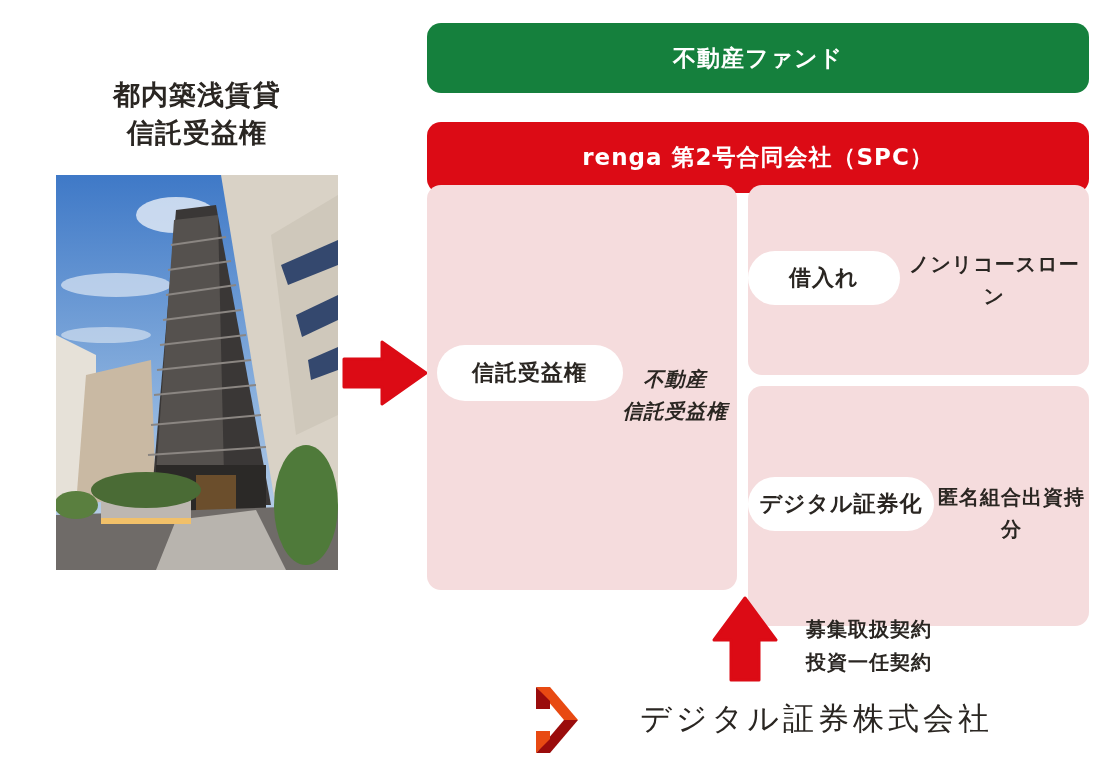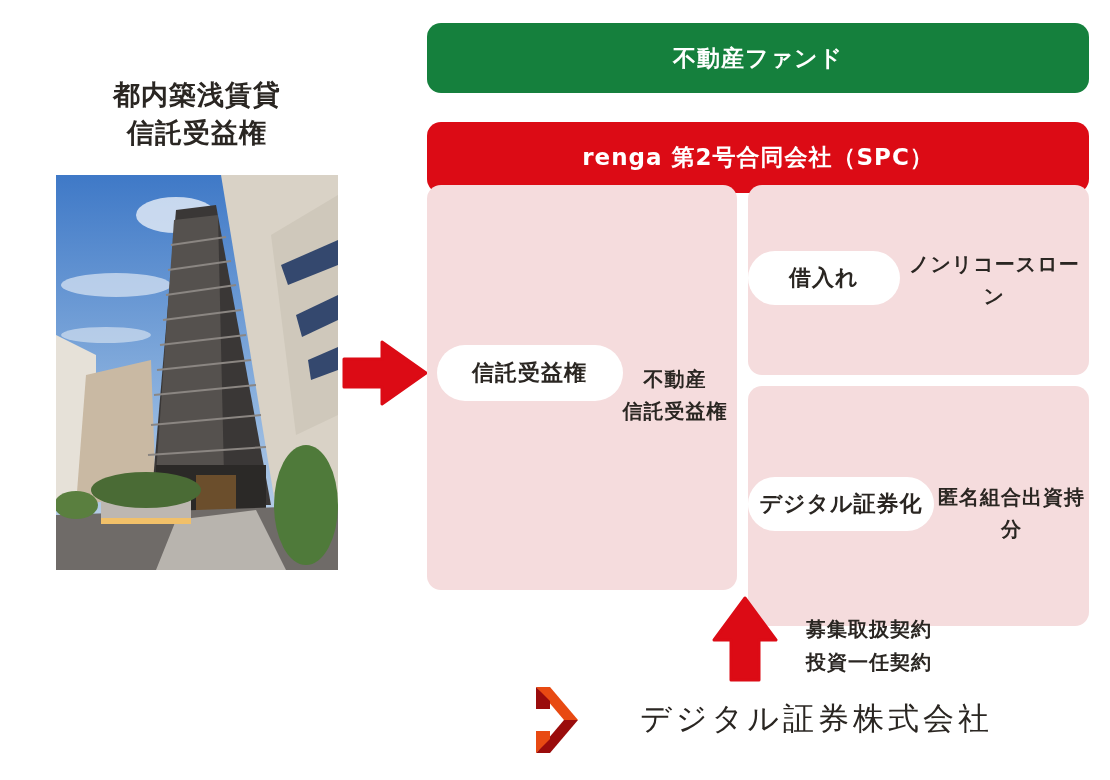--- a/index.html
+++ b/index.html
@@ -91,21 +91,21 @@
 </div>
 
 <div class="abs bar bar-red">
   <span>renga 第2号合同会社（SPC）</span>
 </div>
 
 <div class="abs box" style="left:427px;top:185px;width:310px;height:405px;">
   <div class="pill" style="width:186px;height:56px;margin-top:-30px;">
     <span>信託受益権</span>
   </div>
-  <div class="sub" style="margin-top:14px;">
+  <div class="sub" style="margin-top:14px;font-style:italic;">
     <div>不動産</div>
     <div>信託受益権</div>
   </div>
 </div>
 
 <div class="abs box" style="left:748px;top:185px;width:341px;height:190px;">
   <div class="pill" style="width:154px;height:54px;margin-top:-4px;">
     <span>借入れ</span>
   </div>
   <div class="sub" style="">ノンリコースローン</div>

